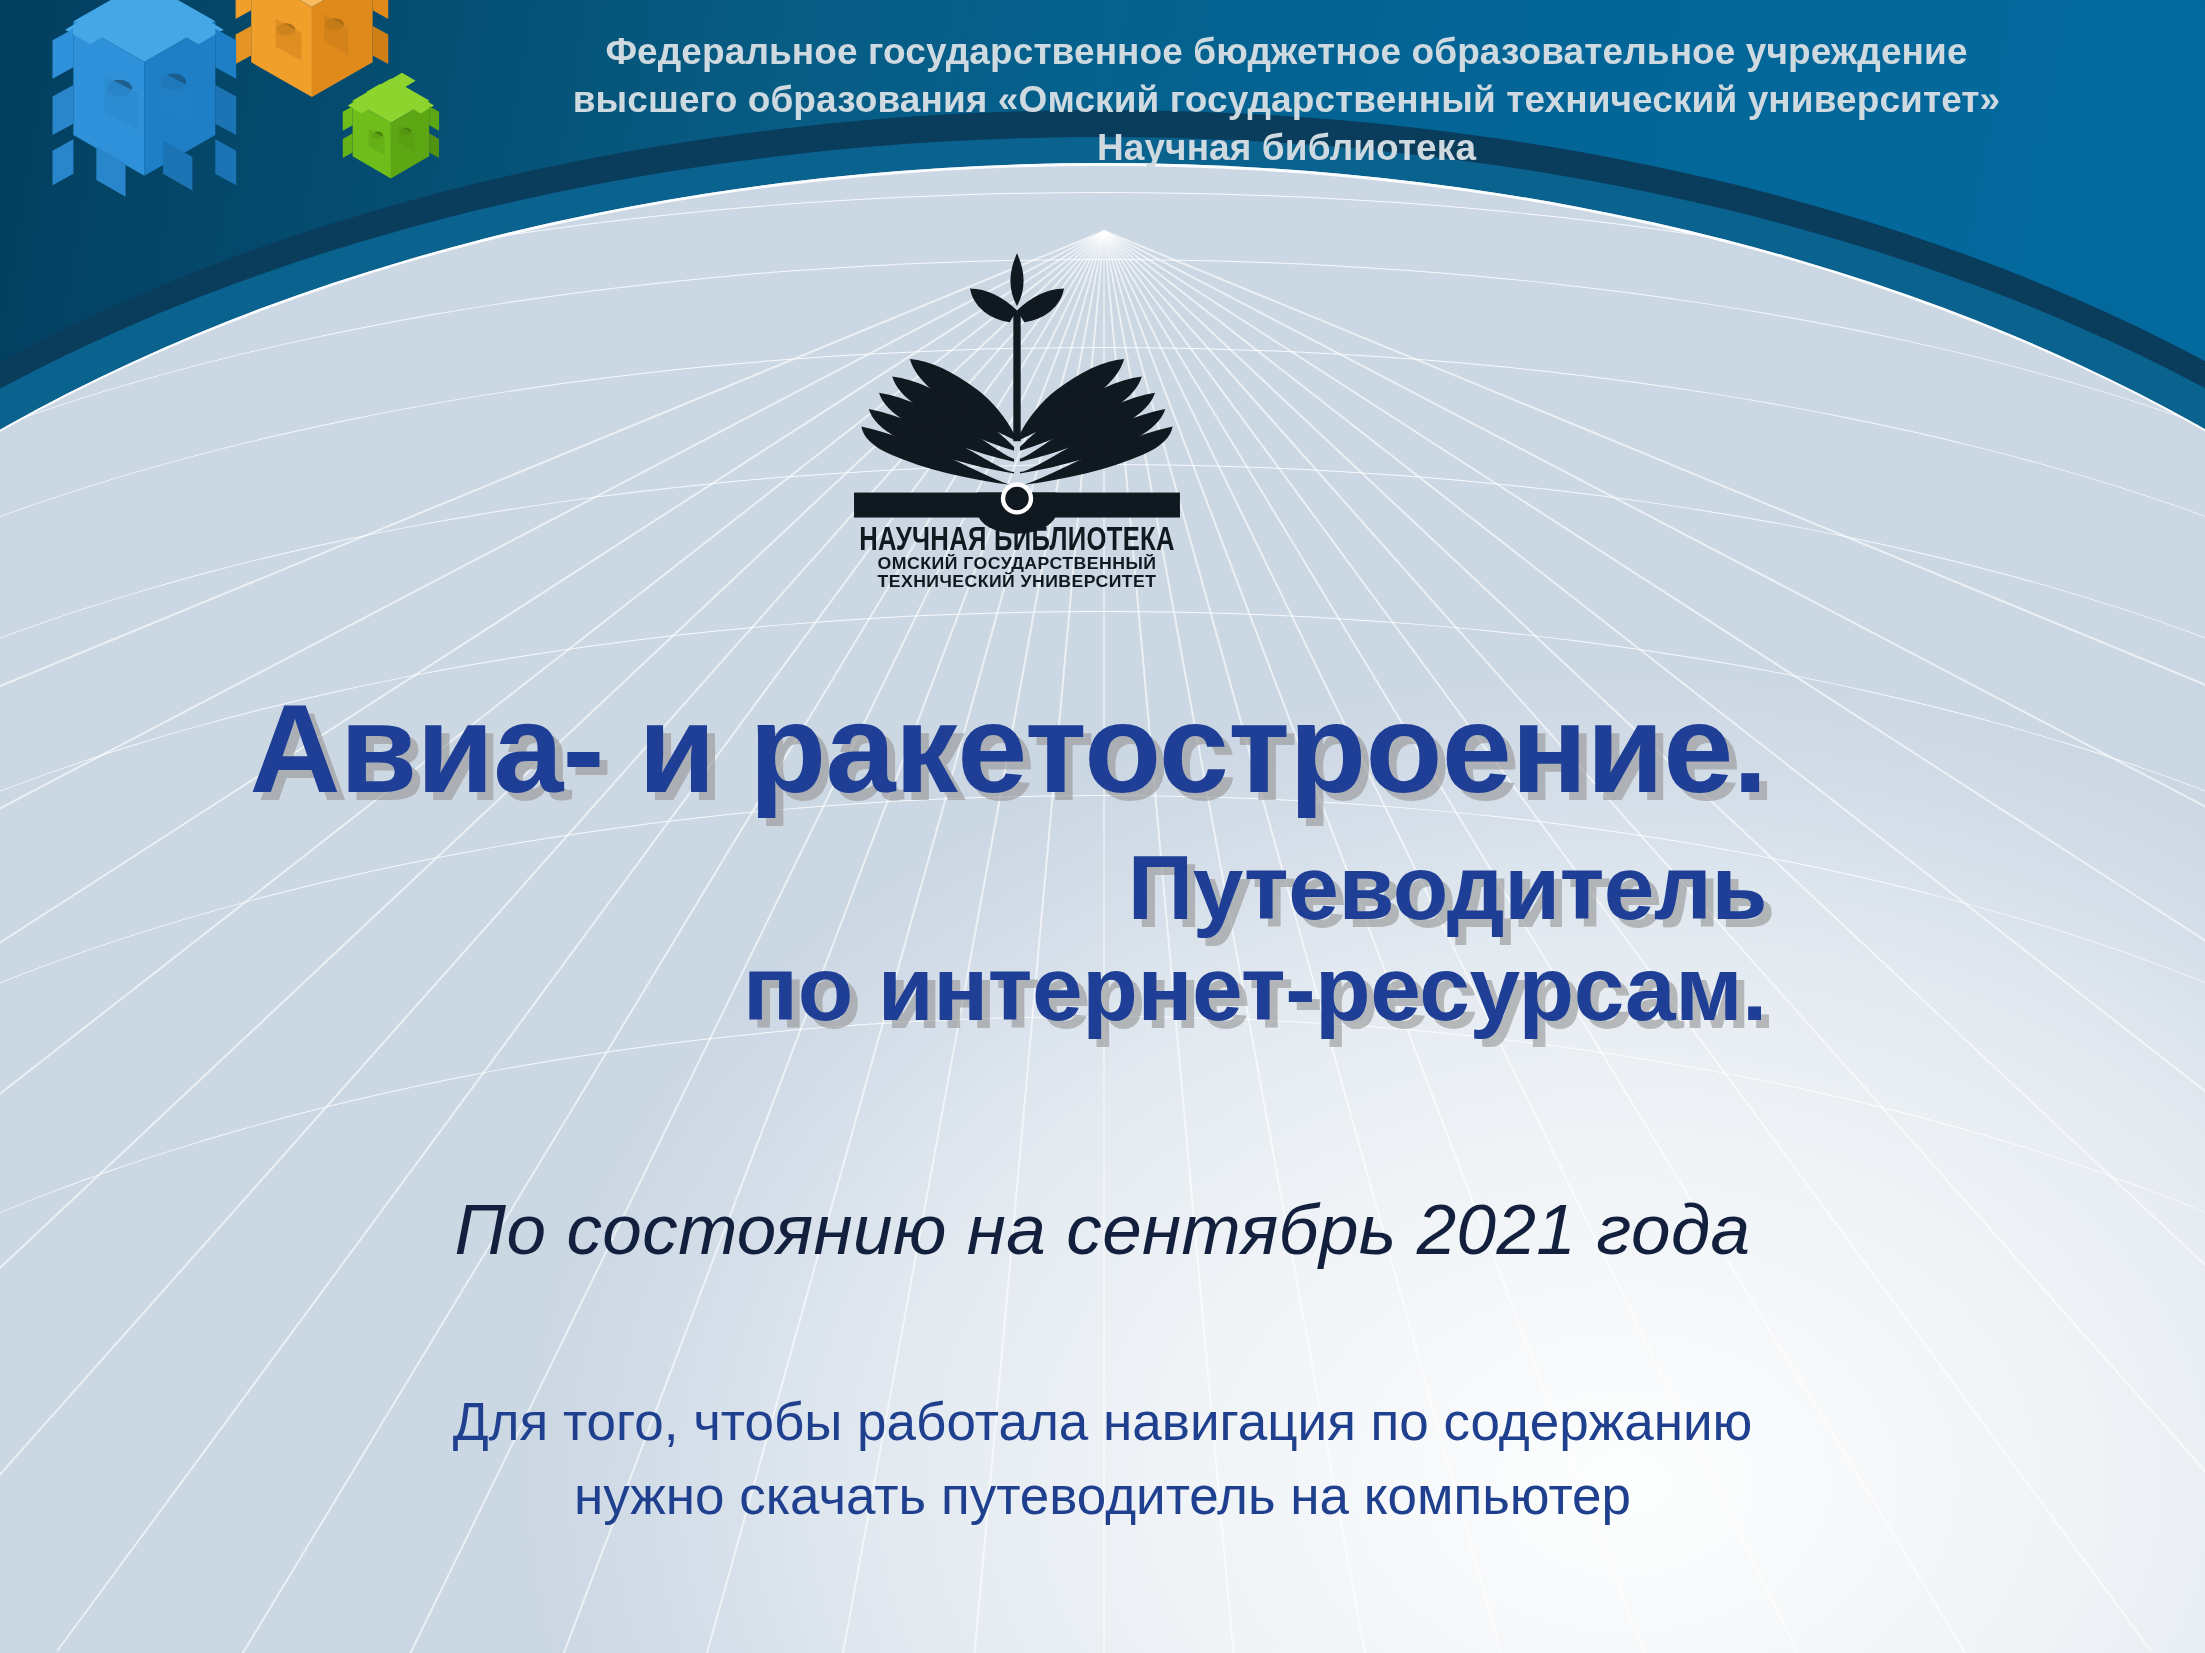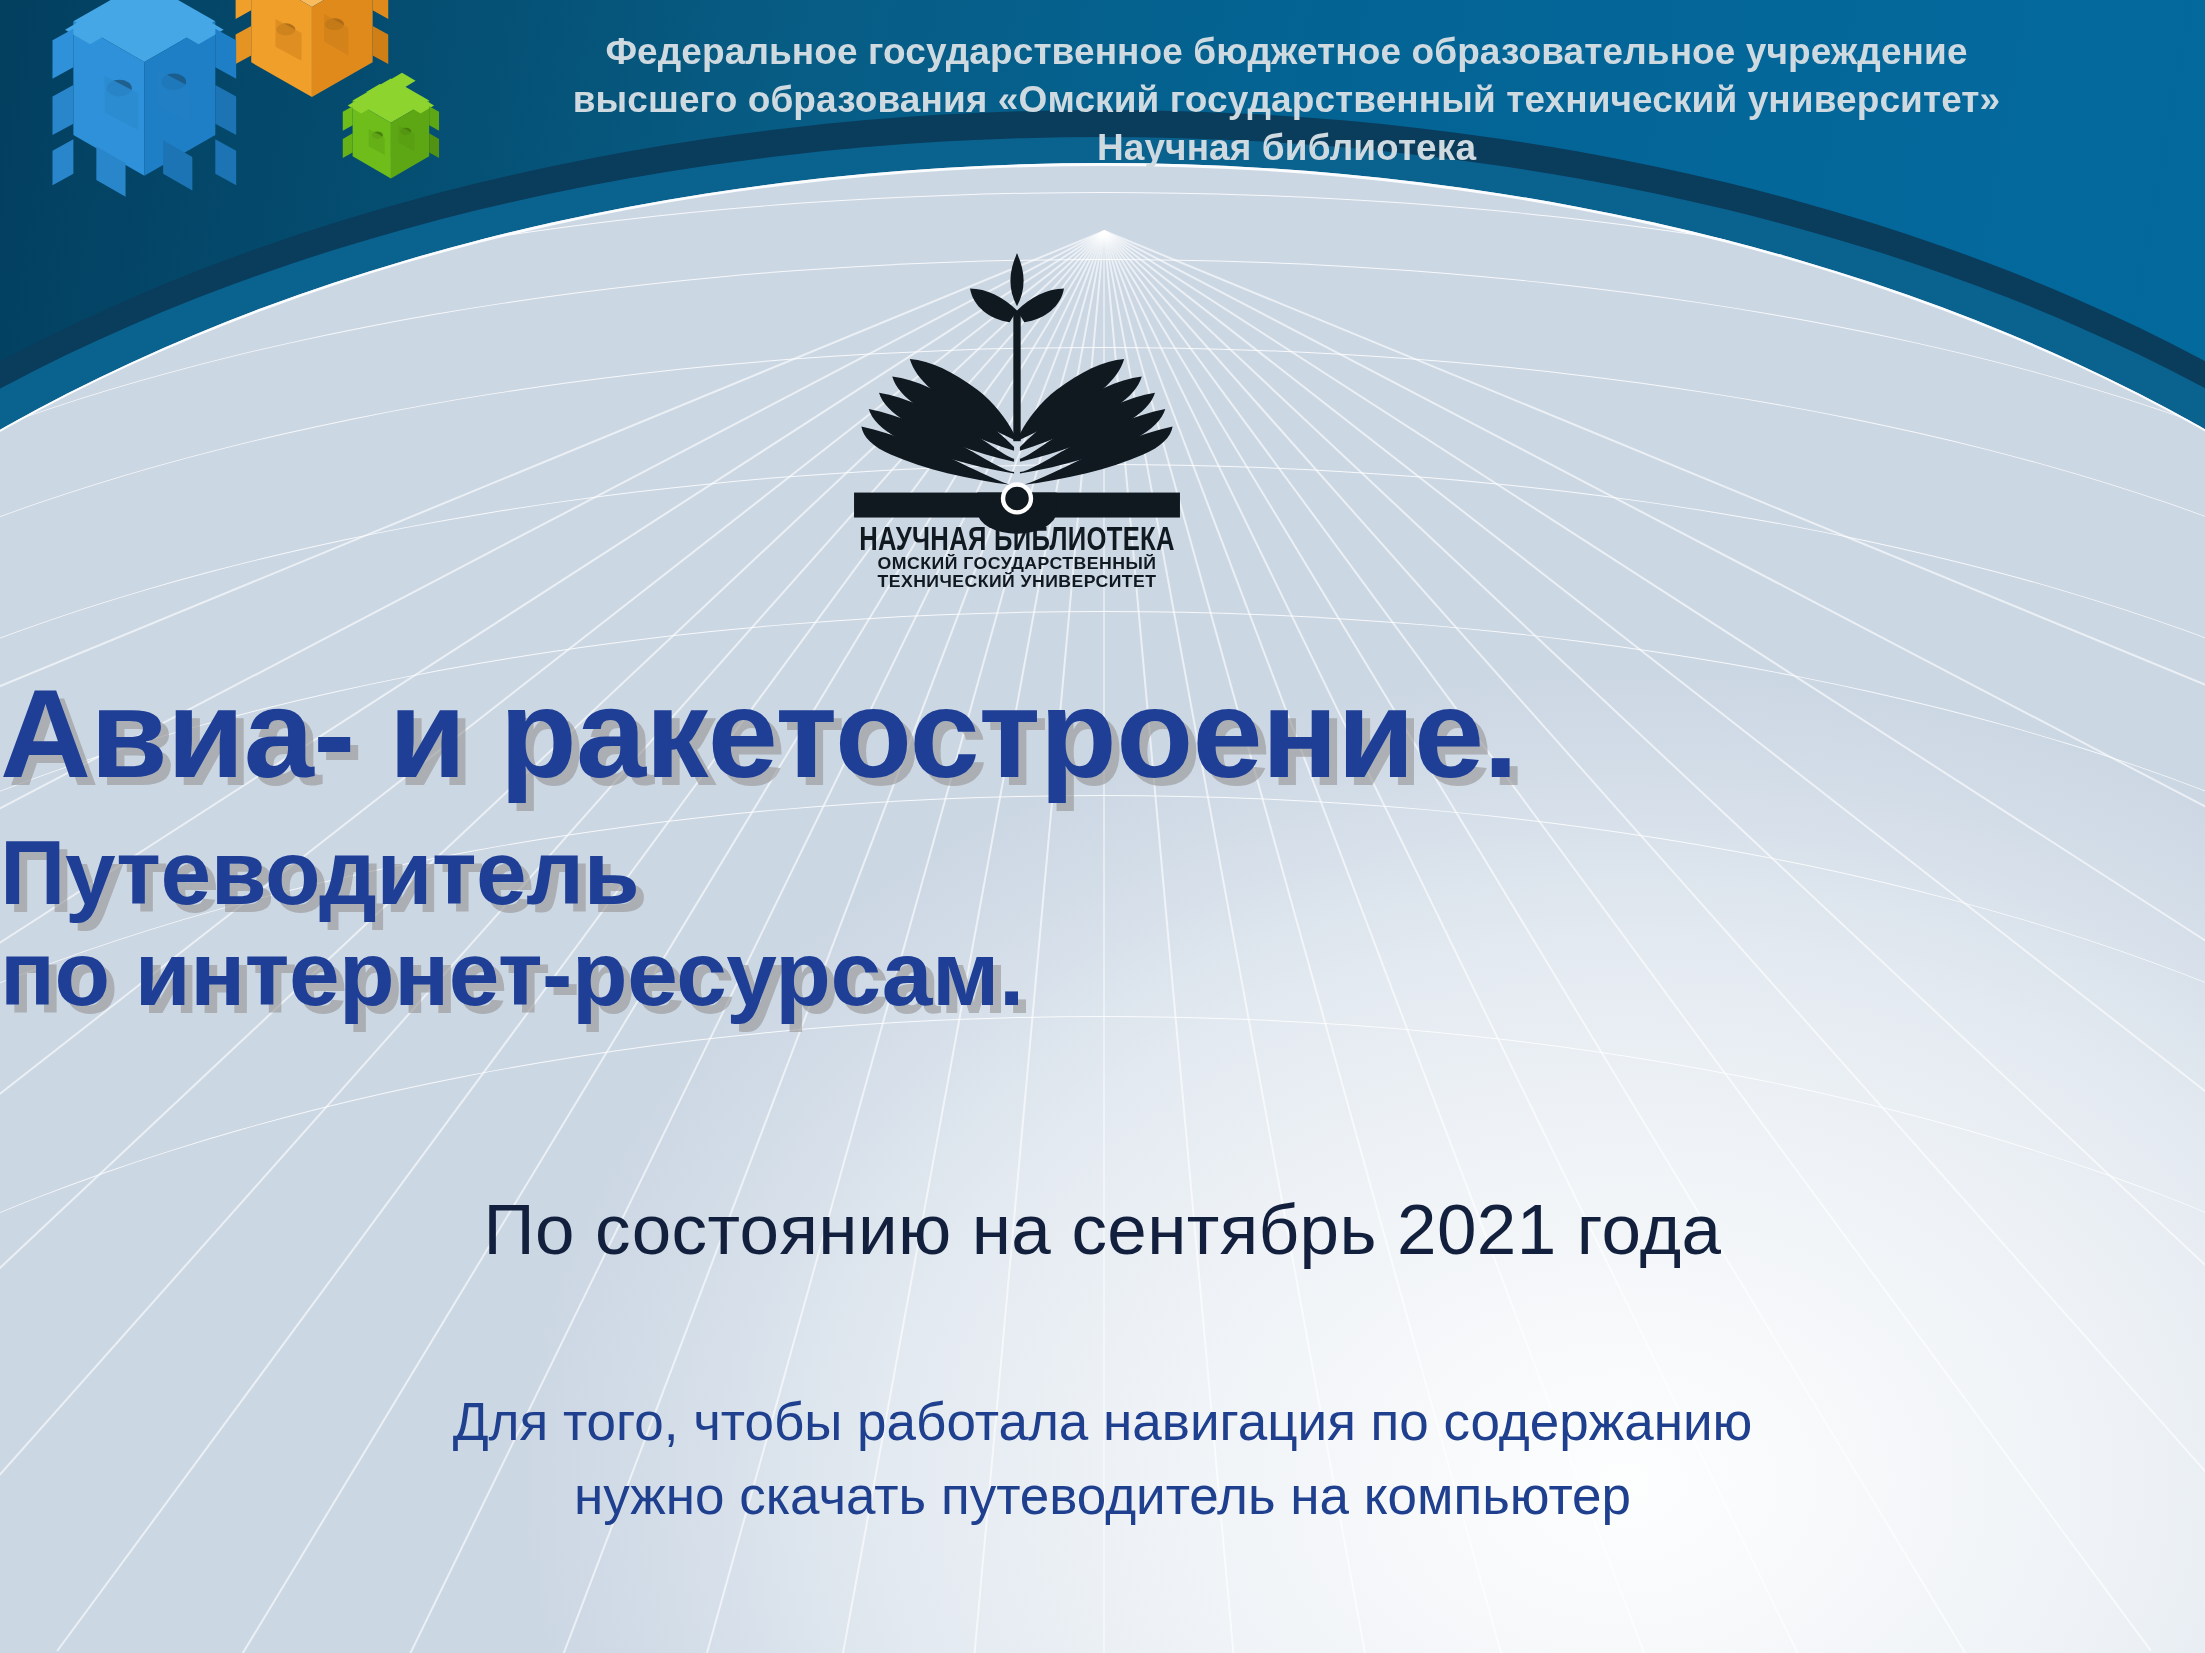--- a/index.html
+++ b/index.html
@@ -162,23 +162,23 @@
     top: 243px;
     width: 368px;
     height: 345px;
   }
   .logo svg { display: block; width: 100%; height: 100%; }
 
   
   .title-block {
     position: absolute;
     left: 0;
-    top: 670px;
+    top: 685px;
     width: 1767px;
-    text-align: left;
+    text-align: right;
     color: #1f3f96;
     font-weight: 700;
     text-shadow: 8px 8px 0 rgba(150,150,150,0.62);
   }
   .title-line1 {
     font-size: 126px;
     line-height: 1.02;
     letter-spacing: -0.7px;
   }
   .title-line2,
@@ -193,20 +193,21 @@
   .subtitle {
     position: absolute;
     left: 0;
     top: 1189px;
     width: 2205px;
     text-align: center;
     color: #12203e;
     font-size: 71px;
     font-weight: 400;
     letter-spacing: 0.4px;
+    font-style: italic;
   }
 
   
   .footnote {
     position: absolute;
     left: 0;
     top: 1385px;
     width: 2205px;
     text-align: center;
     color: #1f3f8f;

